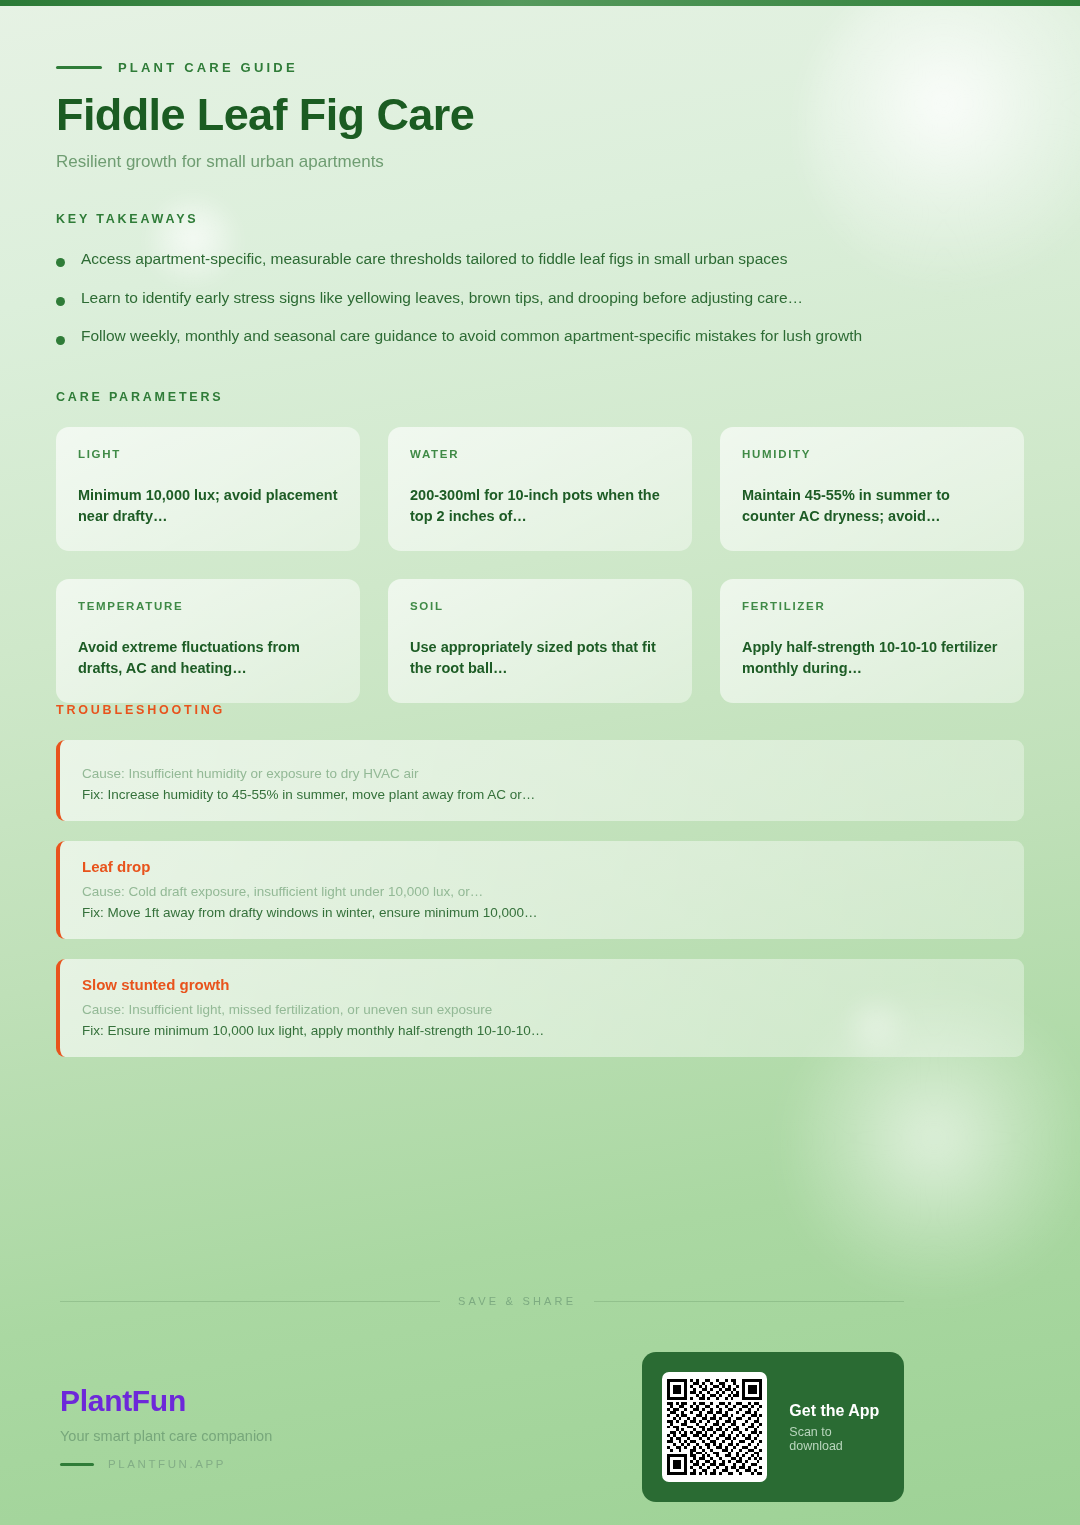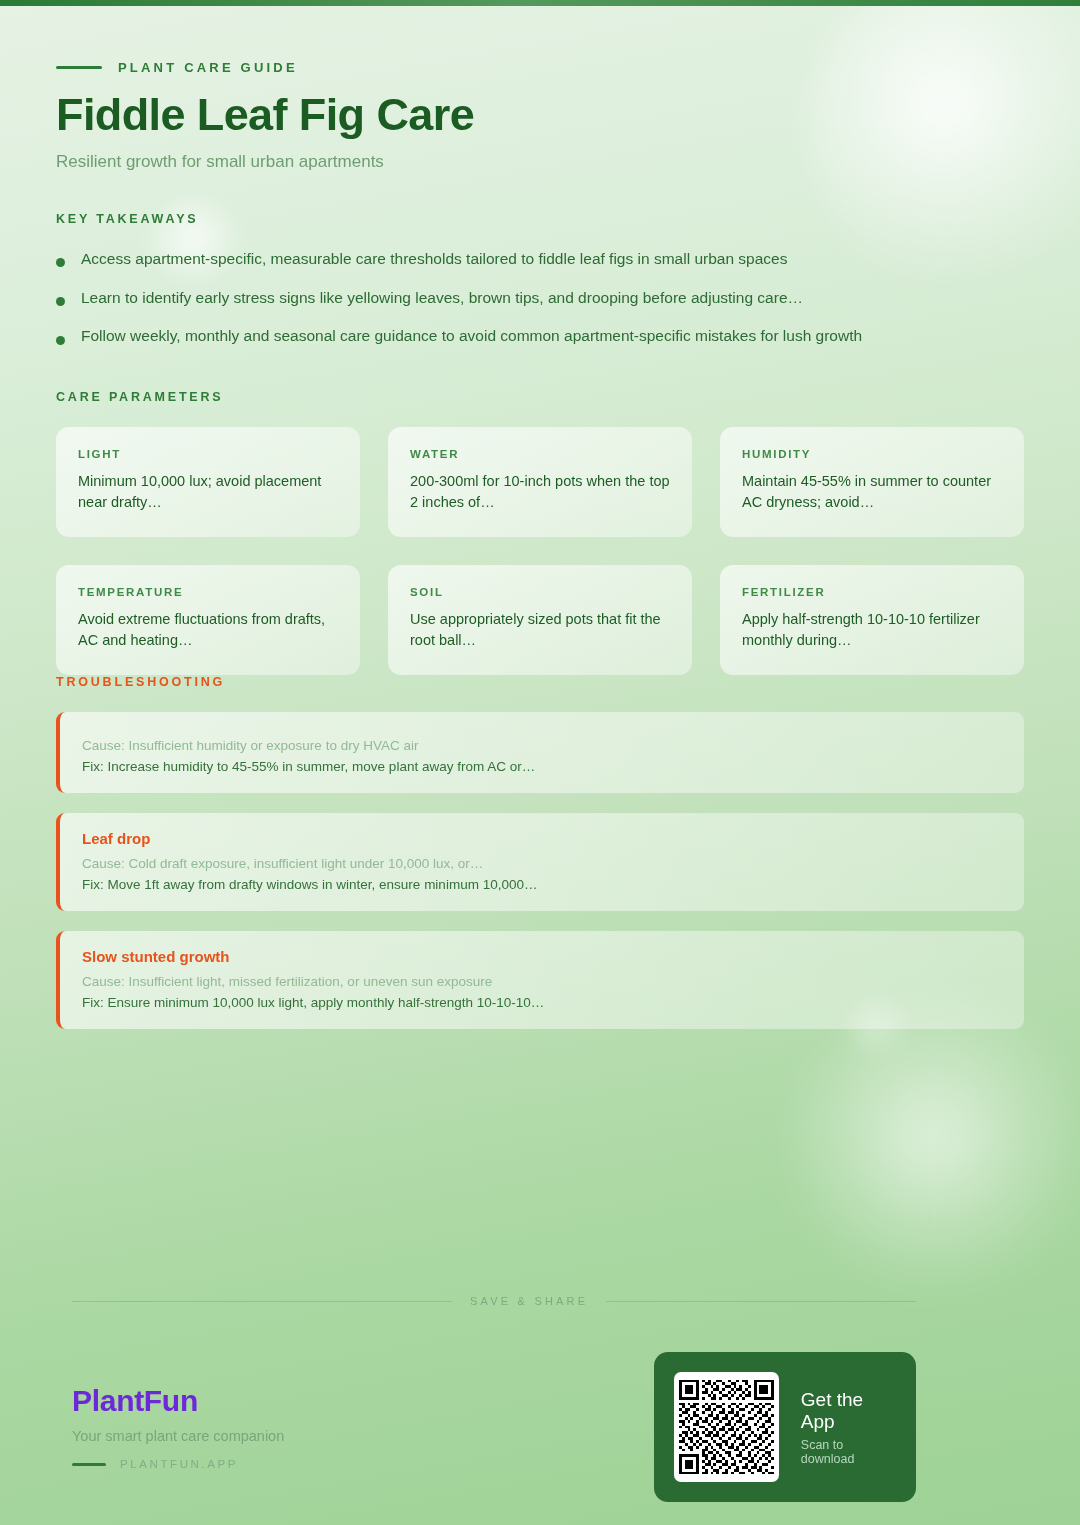--- a/index.html
+++ b/index.html
@@ -85,38 +85,38 @@
   }
   .p-card {
     background: linear-gradient(150deg, rgba(255,255,255,0.66) 0%, rgba(255,255,255,0.40) 100%);
     border-radius: 13px; padding: 21px 22px 24px 22px; min-height: 97px;
   }
   .p-key {
     font-size: 11.5px; font-weight: bold; letter-spacing: 1.7px;
     color: #3f8a46; text-transform: uppercase;
   }
   .p-val {
-    margin-top: 11px; font-size: 14.5px; font-weight: normal;
+    margin-top: 25px; font-size: 14.5px; font-weight: bold;
     color: #1d5c25; line-height: 1.45;
   }
 
   
   .trouble { }
   .t-list { margin-top: 23px; display: flex; flex-direction: column; gap: 20px; }
   .t-card {
     background: linear-gradient(100deg, rgba(255,255,255,0.60) 0%, rgba(255,255,255,0.34) 100%);
     border-radius: 9px; border-left: 4px solid #e8531c;
     padding: 17px 22px 19px 22px;
   }
   .t-title { font-size: 15px; font-weight: bold; color: #e8531c; }
   .t-cause { margin-top: 9px; font-size: 13.5px; color: #93b996; }
   .t-fix { margin-top: 6px; font-size: 13.5px; color: #35713b; }
 
   
-  .footer { position: absolute; left: 12px; top: 1295px; width: 964px; z-index: 2; }
+  .footer { position: absolute; left: 0; top: 1295px; width: 964px; z-index: 2; }
   .divider-row {
     display: flex; align-items: center; gap: 18px; padding: 0 60px;
   }
   .div-line { height: 1px; background: rgba(70,120,75,0.22); flex: 1 1 auto; }
   .div-line.short { flex: 0 0 380px; }
   .div-text {
     font-size: 11px; letter-spacing: 3.2px; color: #7dab81;
     text-transform: uppercase; white-space: nowrap;
   }
   .foot-body {
@@ -129,21 +129,21 @@
   .brand-url-rule { width: 34px; height: 3px; background: #2f7c38; border-radius: 2px; }
   .brand-url {
     font-size: 11.5px; letter-spacing: 2.6px; color: #83ae86; text-transform: uppercase; text-align: right;
   }
   .qr-panel {
     background: #2a6b33; border-radius: 14px; padding: 20px;
     display: flex; align-items: center; gap: 22px; width: 262px;
   }
   .qr-box { width: 110px; height: 110px; background: #ffffff; border-radius: 7px; padding: 5px; }
   .qr-box svg { display: block; width: 100%; height: 100%; }
-  .qr-title { font-size: 19px; font-weight: normal; color: #ffffff; }
+  .qr-title { font-size: 16px; font-weight: bold; color: #ffffff; }
   .qr-sub { font-size: 12.5px; color: #b9d6bd; margin-top: 5px; }
 </style>
 </head>
 <body>
 
 <div class="topbar"></div>
 <div class="blob blob-a"></div>
 <div class="blob blob-b"></div>
 <div class="blob blob-c"></div>
 <div class="blob blob-d"></div>

